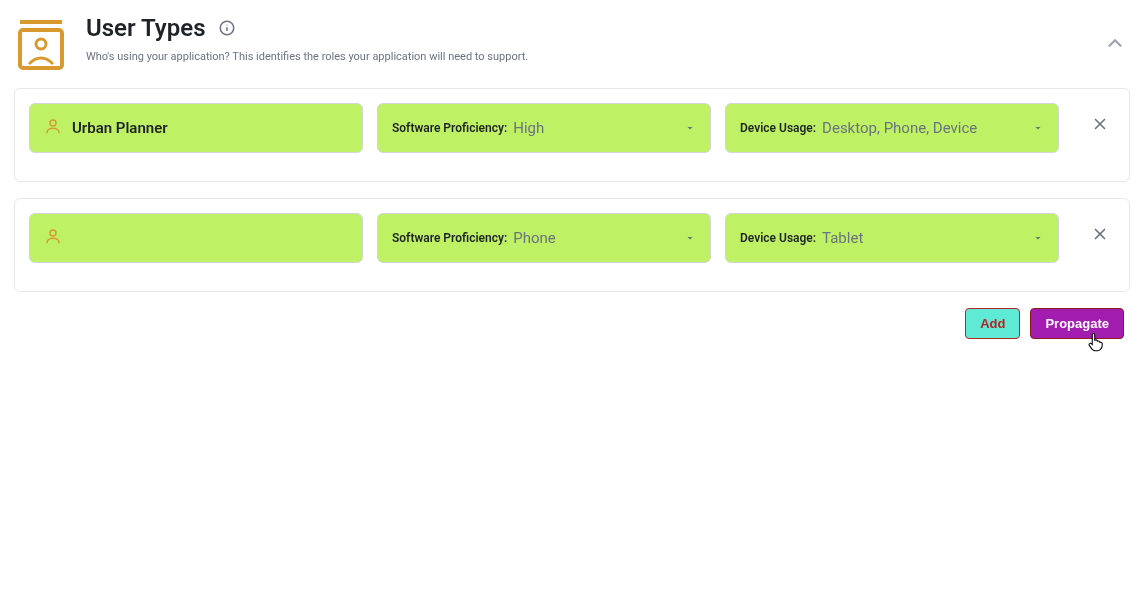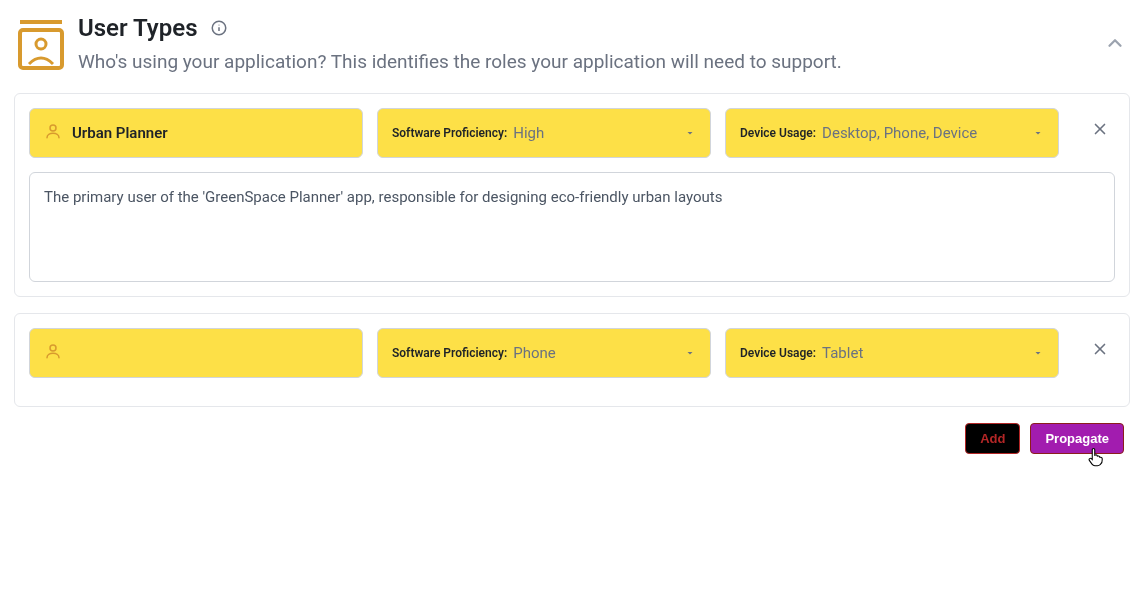--- a/index.html
+++ b/index.html
@@ -7,21 +7,21 @@
     margin: 0;
     padding: 14px;
     font-family: -apple-system, BlinkMacSystemFont, "Segoe UI", Roboto, Helvetica, Arial, sans-serif;
     background: #fff;
     color: #1f2328;
     width: 1144px;
   }
   .header {
     display: flex;
     align-items: flex-start;
-    gap: 10px;
+    gap: 18px;
     position: relative;
     margin-bottom: 20px;
   }
   .header-icon {
     width: 54px;
     height: 54px;
     flex-shrink: 0;
     padding-top: 4px;
   }
   .header-text {
@@ -40,21 +40,21 @@
   .info-icon {
     width: 18px;
     height: 18px;
     color: #6b7280;
     display: inline-flex;
     align-items: center;
     justify-content: center;
   }
   .subtitle {
     margin-top: 8px;
-    font-size: 19px;
+    font-size: 11px;
     color: #6b7280;
   }
   .collapse-btn {
     position: absolute;
     right: 4px;
     top: 18px;
     color: #9ca3af;
     cursor: pointer;
   }
   .card {
@@ -66,21 +66,21 @@
   }
   .row {
     display: flex;
     gap: 14px;
     align-items: stretch;
     margin-bottom: 14px;
   }
   .field {
     border: 1px solid #d1d5db;
     border-radius: 6px;
-    background: #fde047;
+    background: #bef264;
     display: flex;
     align-items: center;
     padding: 12px 14px;
     min-height: 50px;
   }
   .name-field {
     width: 334px;
     gap: 10px;
   }
   .person-icon { color: #d89a2e; flex-shrink:0; }
@@ -131,21 +131,21 @@
     position: relative;
   }
   .btn {
     border-radius: 4px;
     font-size: 13px;
     font-weight: 600;
     padding: 7px 14px;
     cursor: pointer;
   }
   .btn-outline {
-    background: #000000;
+    background: #5eead4;
     border: 1px solid #b32626;
     color: #b32626;
   }
   .btn-solid {
     background: #a21caf;
     border: 1px solid #8c1d1d;
     color: #fff;
   }
   .cursor-hand {
     position: absolute;
@@ -225,21 +225,20 @@
         </span>
       </div>
     </div>
     <div class="close-x">
       <svg width="18" height="18" viewBox="0 0 24 24" fill="none" stroke="currentColor" stroke-width="2.2" stroke-linecap="round">
         <line x1="6" y1="6" x2="18" y2="18"></line>
           <line x1="18" y1="6" x2="6" y2="18"></line>
       </svg>
     </div>
   </div>
-  <div class="desc">The primary user of the 'GreenSpace Planner' app, responsible for designing eco-friendly urban layouts</div>
 </div>
 
 <div class="card">
   <div class="row-wrap">
     <div class="row">
       <div class="field name-field">
         <span class="person-icon">
           <svg width="18" height="18" viewBox="0 0 24 24" fill="none" stroke="currentColor" stroke-width="2" stroke-linecap="round" stroke-linejoin="round">
             <circle cx="12" cy="8" r="4"></circle>
             <path d="M4 21c0-4 4-6 8-6s8 2 8 6"></path>

